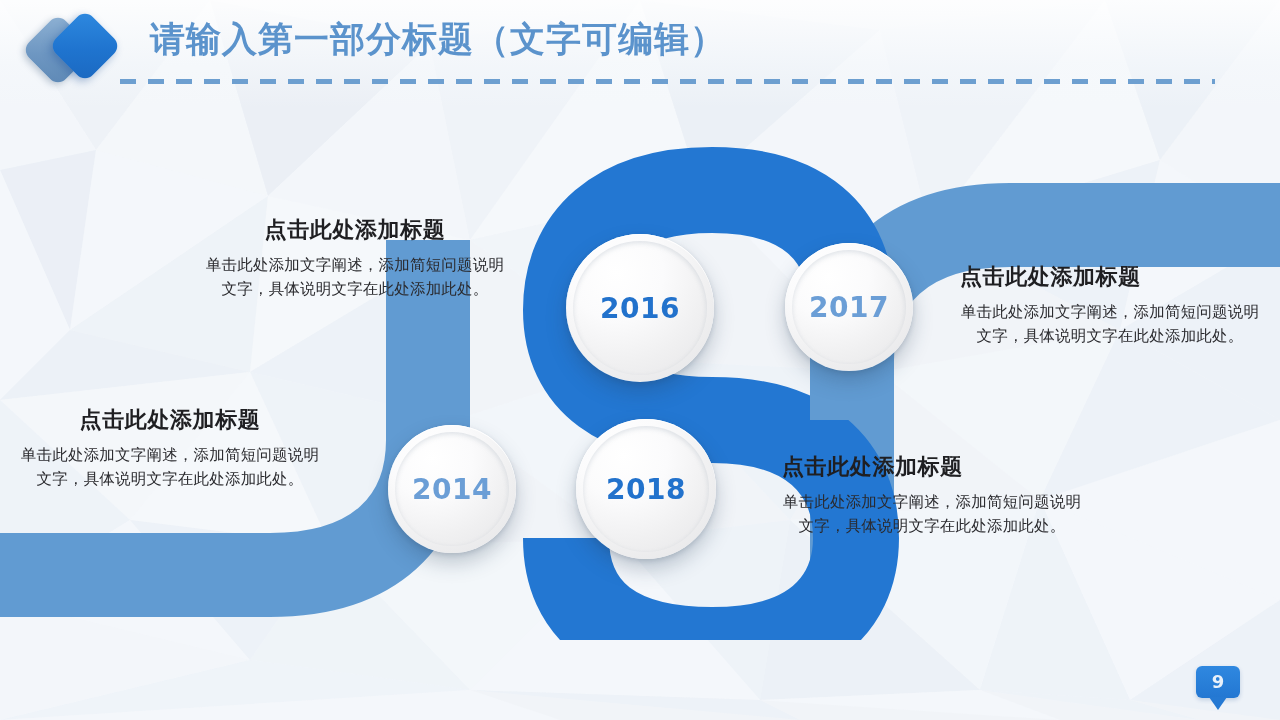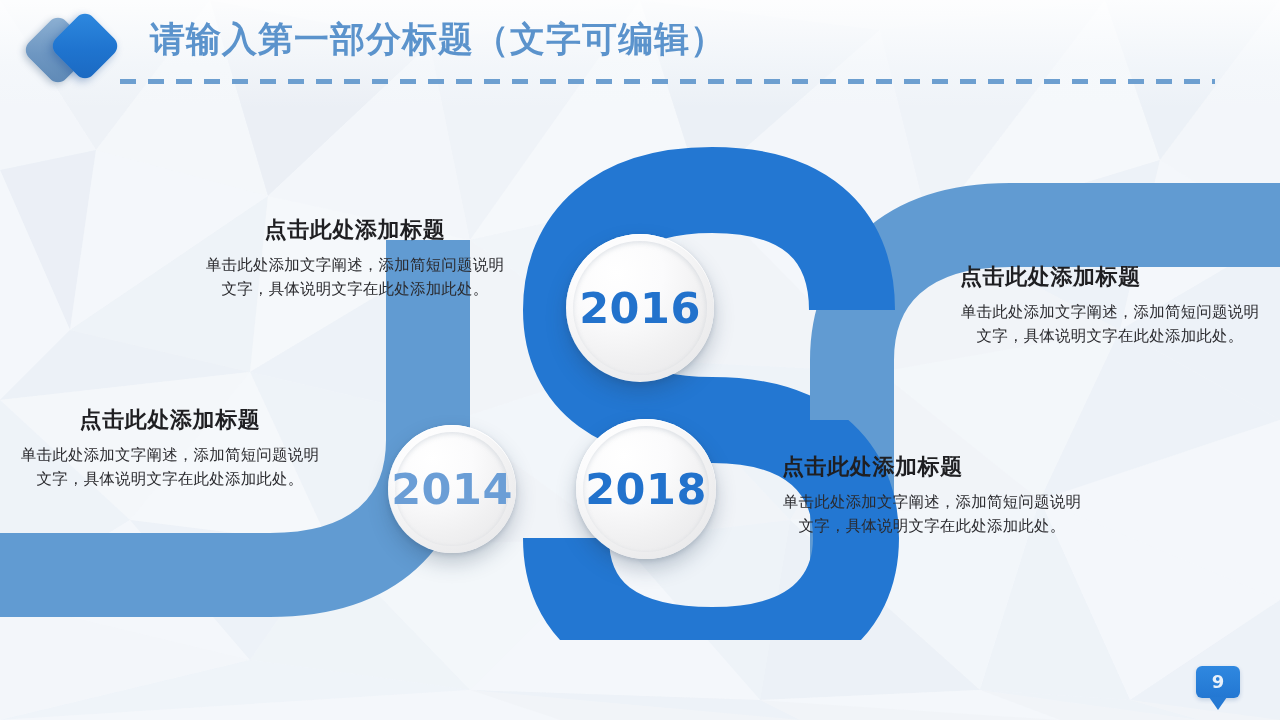--- a/index.html
+++ b/index.html
@@ -63,21 +63,21 @@
       inset 0 1px 0 rgba(255,255,255,.95);
     display:flex;align-items:center;justify-content:center;
   }
   .node::after{
     content:"";position:absolute;inset:7px;border-radius:50%;
     box-shadow:inset 0 2px 5px rgba(120,135,155,.22);
     pointer-events:none;
   }
   .node span{
     position:relative;z-index:2;
-    font-size:43px;font-weight:bold;letter-spacing:.5px;
+    font-size:28px;font-weight:bold;letter-spacing:.5px;
   }
   .node-2016{left:566px;top:234px;width:148px;height:148px;}
   .node-2017{left:785px;top:243px;width:128px;height:128px;}
   .node-2014{left:388px;top:425px;width:128px;height:128px;align-items:center;}
   .node-2015{left:576px;top:419px;width:140px;height:140px;}
   .n-dark span{color:#2272cc;}
   .n-light span{color:#6b9ed6;}
 
   
   .tb{position:absolute;}
@@ -241,20 +241,23 @@
     <g clip-path="url(#clipUpper)">
       <path d="M 428 320
                L 428 150
                C 428 150 428 140 428 130" fill="none" stroke="#619bd2" stroke-width="84" stroke-linecap="butt"></path>
     </g>
   </svg>
 
   <div class="node node-2016 n-dark">
     <span>2016</span>
   </div>
+  <div class="node node-2017 n-light">
+    <span>2017</span>
+  </div>
   <div class="node node-2014 n-light">
     <span>2014</span>
   </div>
   <div class="node node-2015 n-dark">
     <span>2018</span>
   </div>
 
   <div class="tb tb-a">
     <h3>点击此处添加标题</h3>
     <p>单击此处添加文字阐述，添加简短问题说明文字，具体说明文字在此处添加此处。</p>

